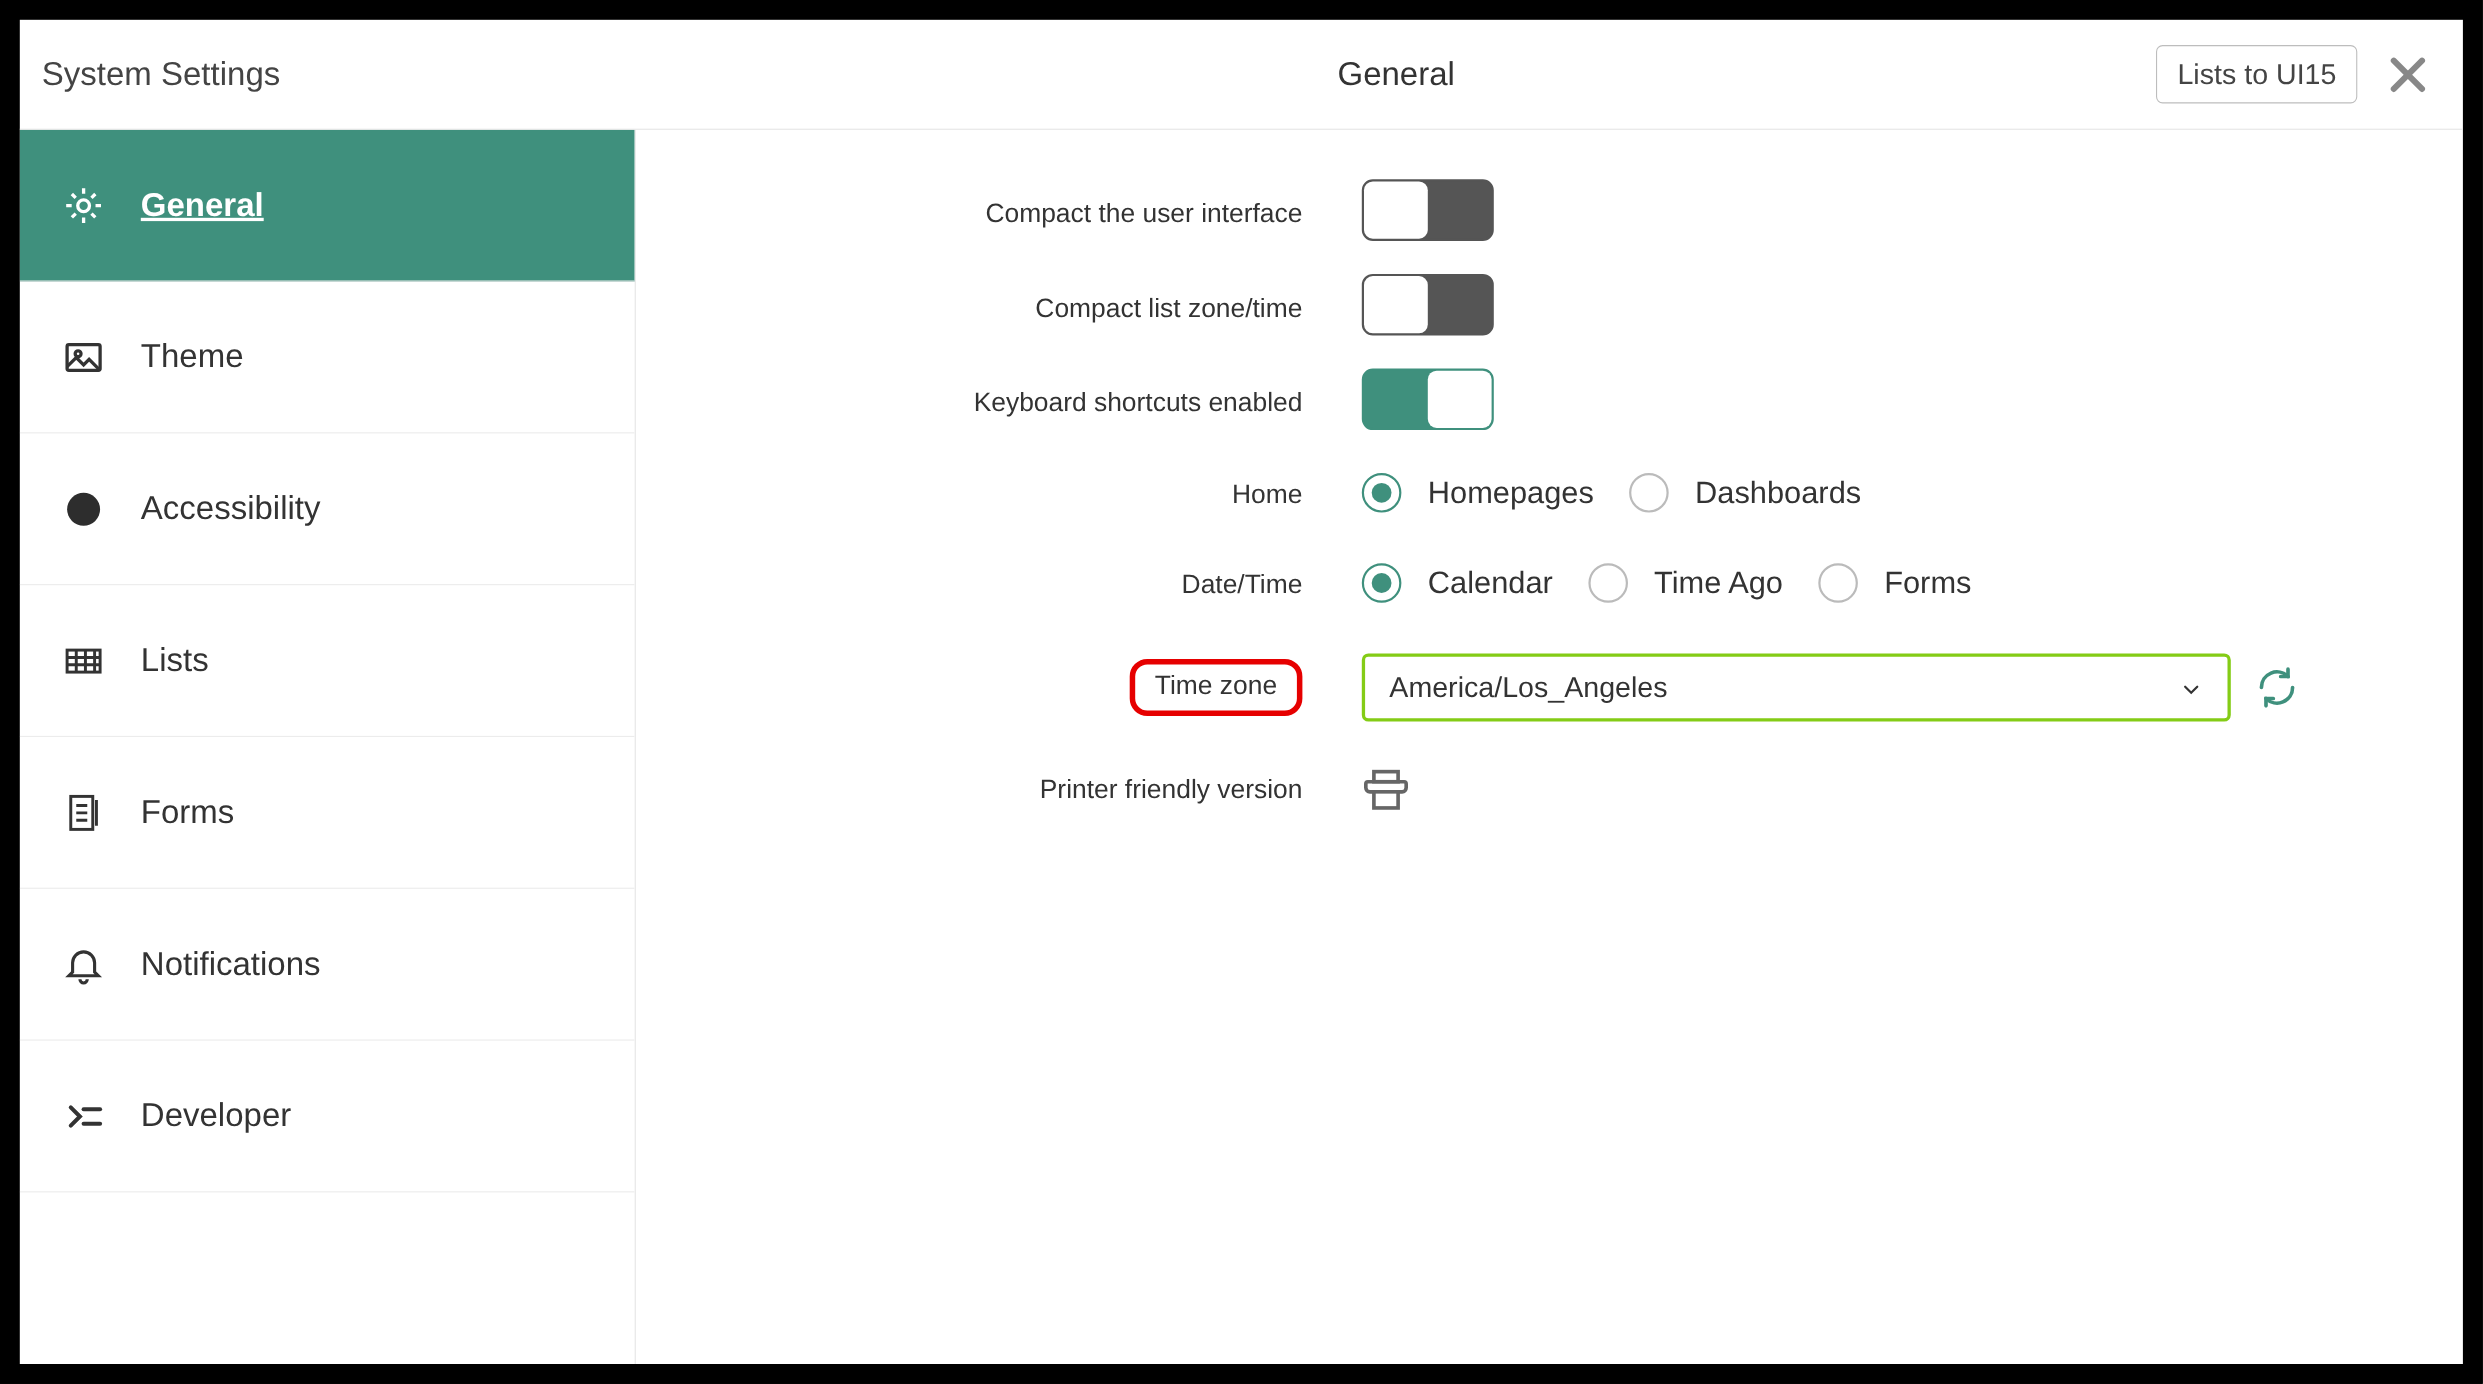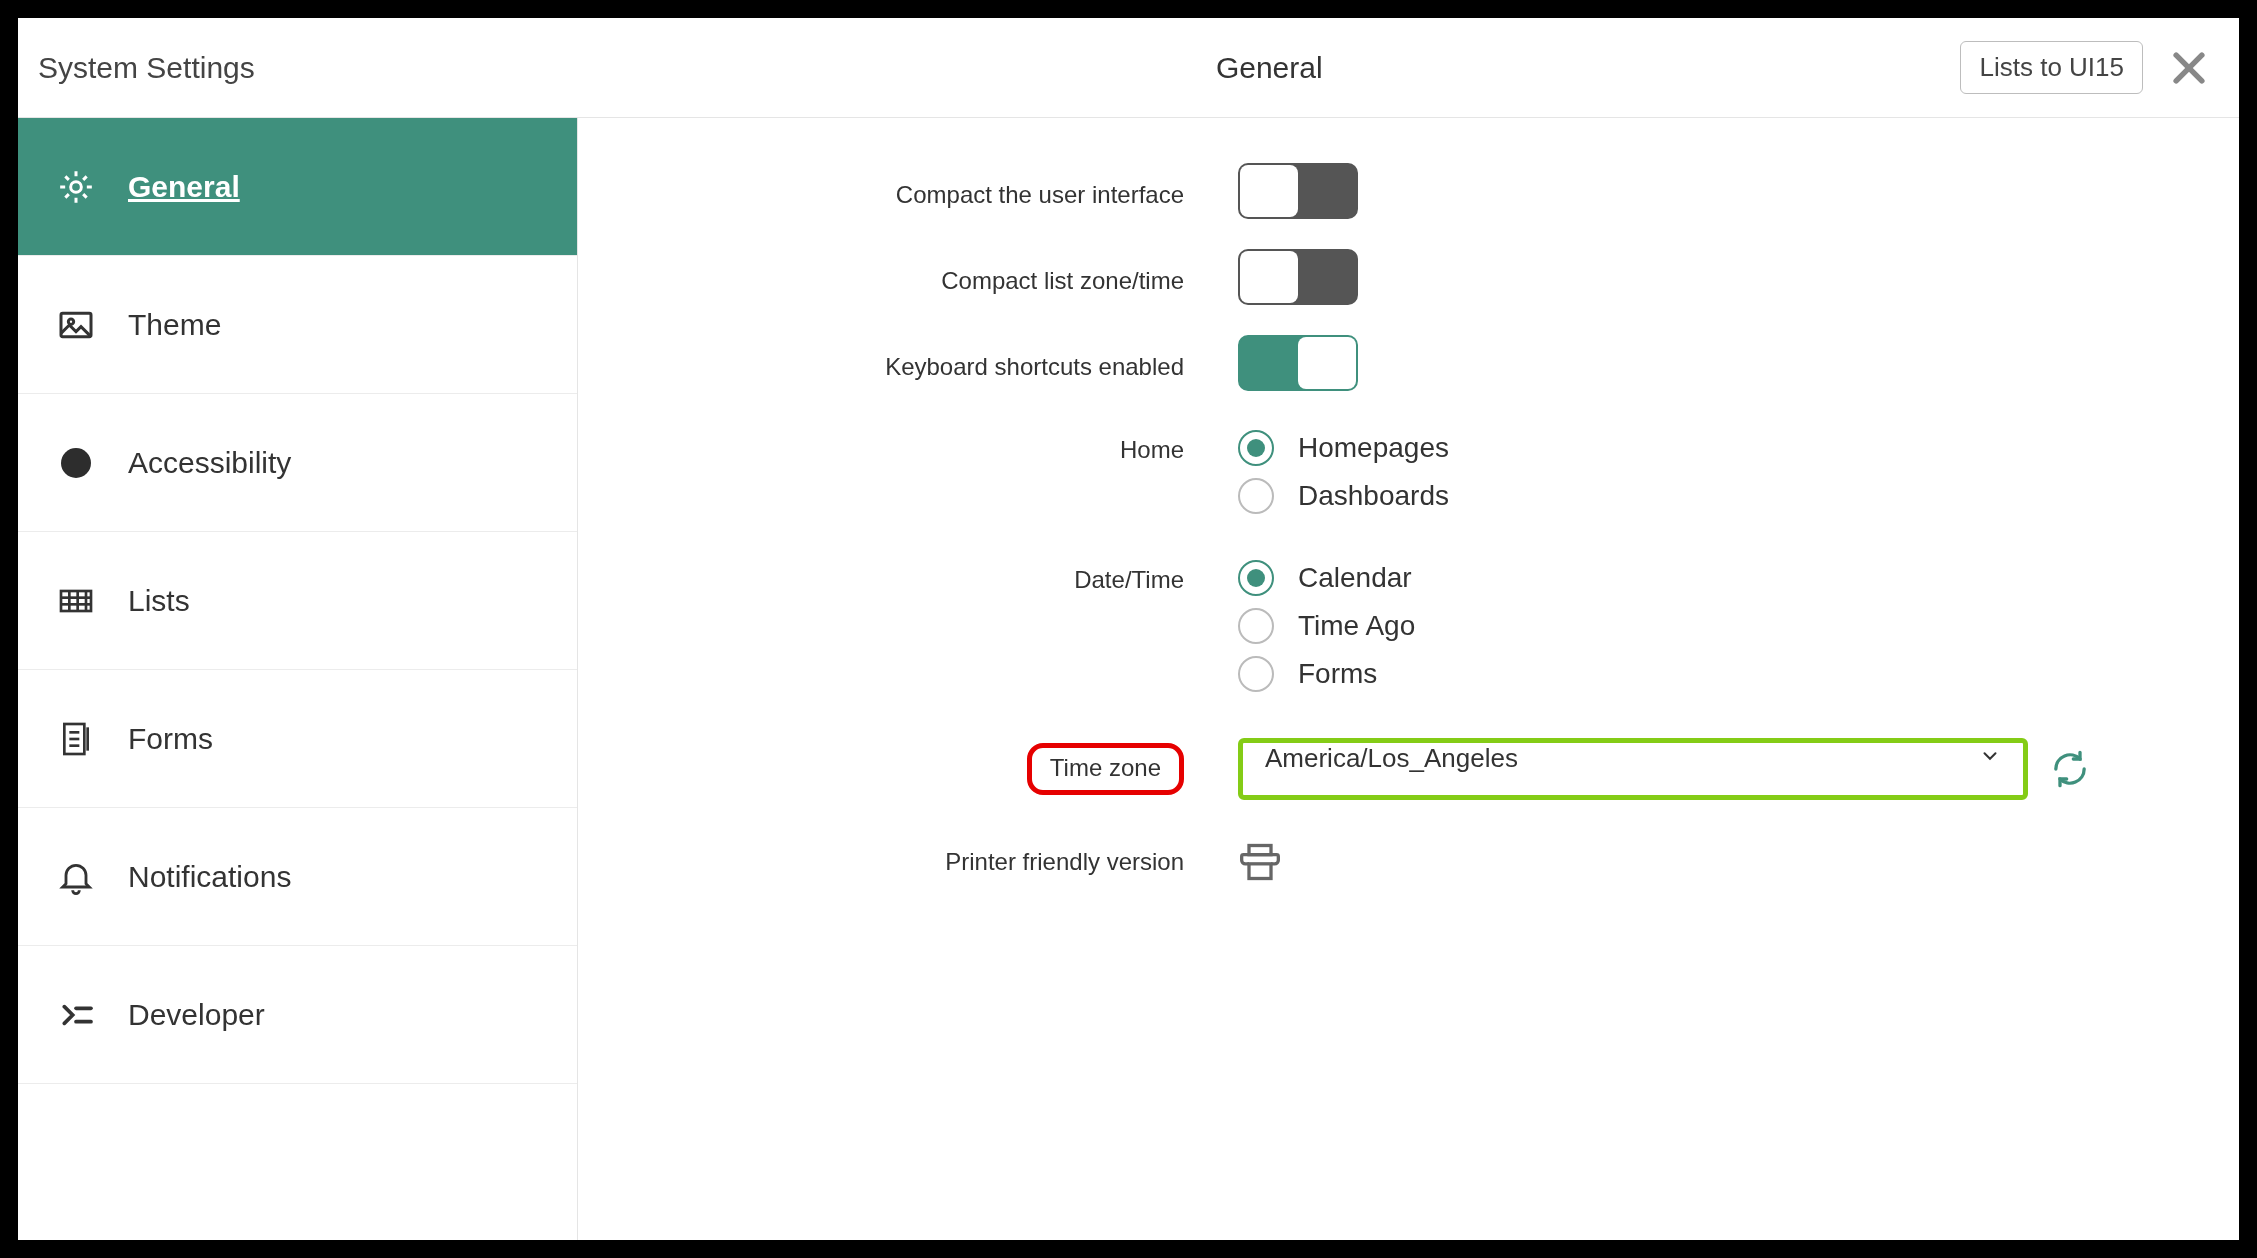--- a/index.html
+++ b/index.html
@@ -150,21 +150,21 @@
     top: 0;
     background: #fff;
     border-radius: 8px;
   }
   .toggle.off { background: #555; }
   .toggle.off .knob { left: 0; }
   .toggle.on  { background: #3f907d; border-color: #3f907d; }
   .toggle.on  .knob { right: 0; }
 
   
-  .radio-list { display: flex; flex-direction: column; gap: 12px; }
+  .radio-list { display: flex; gap: 32px; }
   .radio-opt {
     display: flex;
     align-items: center;
     gap: 24px;
     font-size: 28px;
     color: #333;
     cursor: pointer;
   }
   .radio-dot {
     width: 36px; height: 36px;
@@ -184,24 +184,24 @@
   
   .select-wrap {
     display: flex;
     align-items: center;
     gap: 22px;
     width: 100%;
   }
   .select {
     flex: 0 0 790px;
     height: 62px;
-    border: 5px solid #84cc16;
+    border: 3px solid #84cc16;
     border-radius: 6px;
     display: flex;
-    align-items: flex-start;
+    align-items: center;
     justify-content: space-between;
     padding: 0 22px;
     font-size: 26px;
     color: #333;
     cursor: pointer;
   }
   .chev { width: 22px; height: 22px; }
   .refresh { width: 40px; height: 40px; cursor: pointer; color:#3f907d; }
   .refresh svg { width:100%; height:100%; }
   .chev svg { width:100%; height:100%; }

